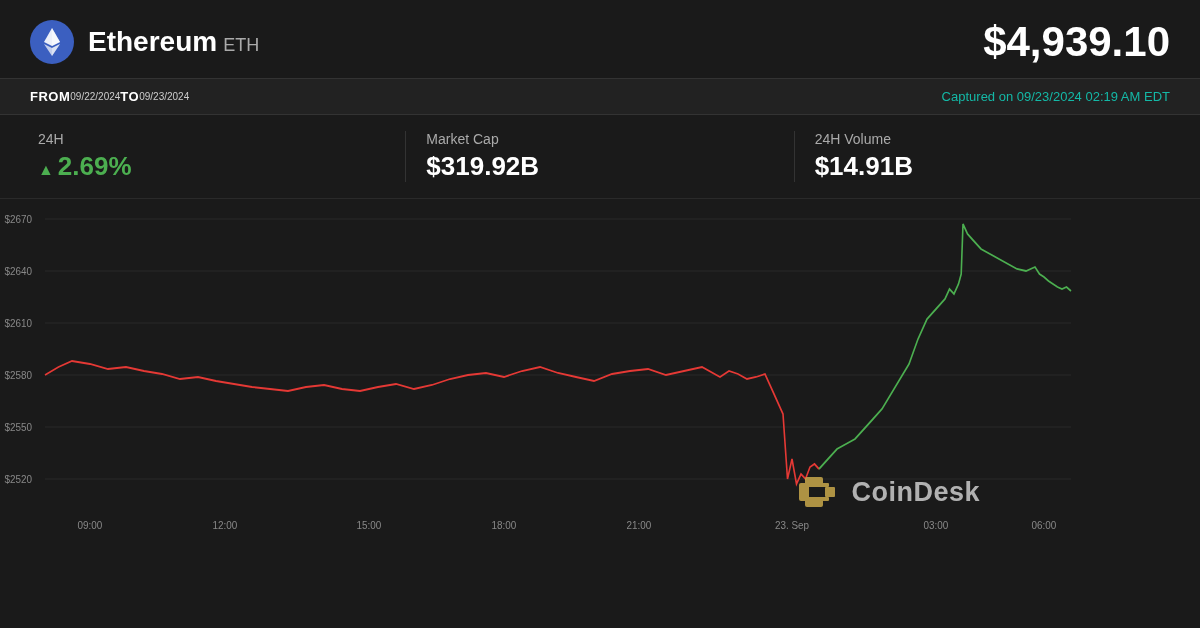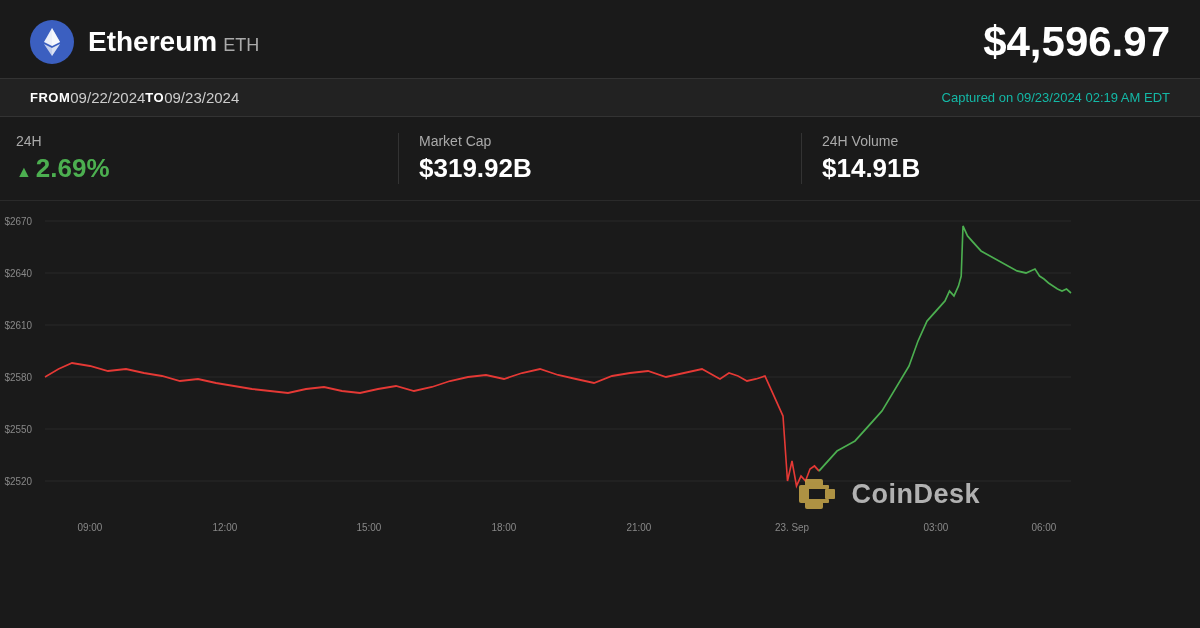--- a/index.html
+++ b/index.html
@@ -69,32 +69,32 @@
 
     .date-label {
       font-weight: 700;
       color: #fff;
       font-size: 13px;
       letter-spacing: 0.5px;
     }
 
     .date-value {
       color: #ccc;
-      font-size: 15px;
+      font-size: 10px;
     }
 
     .captured-text {
       color: #14b8a6;
       font-size: 13px;
     }
 
     .stats-row {
       display: flex;
       align-items: flex-start;
-      padding: 16px 16px;
+      padding: 16px 38px;
       background: #1a1a1a;
       border-bottom: 1px solid #2a2a2a;
     }
 
     .stat-block {
       flex: 1;
     }
 
     .stat-label {
       font-size: 14px;
@@ -163,21 +163,21 @@
       <circle cx="22" cy="22" r="22" fill="#3b5fc0"></circle>
       <polygon points="22,8 14,22 22,26 30,22" fill="white" opacity="0.9"></polygon>
       <polygon points="22,28 14,24 22,36 30,24" fill="white" opacity="0.7"></polygon>
       <polygon points="22,8 22,26 30,22" fill="white" opacity="0.5"></polygon>
       <polygon points="22,28 22,36 30,24" fill="white" opacity="0.4"></polygon>
     </svg>
     <div>
       <span class="coin-name">Ethereum</span><span class="coin-ticker">ETH</span>
     </div>
   </div>
-  <div class="current-price">$4,596.97</div>
+  <div class="current-price">$4,939.10</div>
 </div>
 
 <div class="date-range">
   <div class="date-range-left">
     <span class="date-label">FROM</span>
     <span class="date-value">09/22/2024</span>
     <span class="date-label">TO</span>
     <span class="date-value">09/23/2024</span>
   </div>
   <div class="captured-text">Captured on 09/23/2024 02:19 AM EDT</div>

